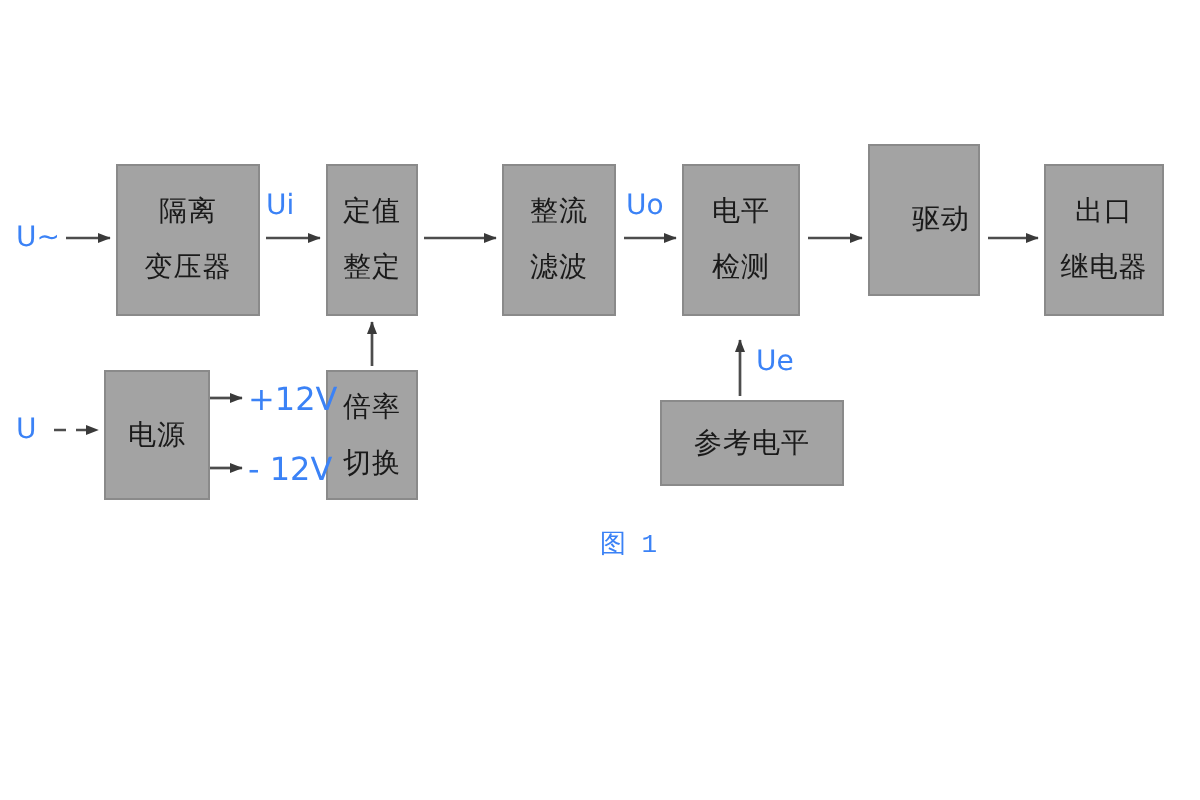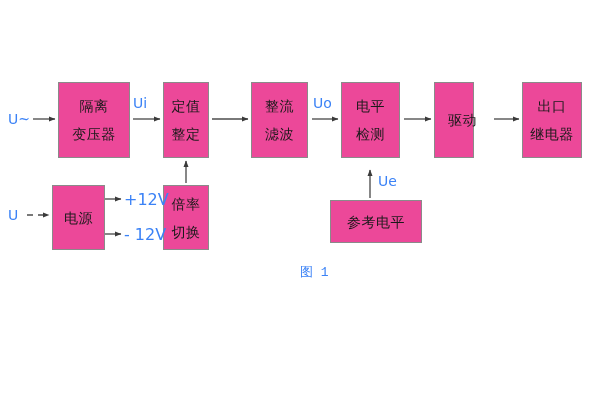--- a/index.html
+++ b/index.html
@@ -11,21 +11,21 @@
     overflow:hidden;
     color:#1a1a1a;
   }
   #canvas{position:absolute;left:0;top:0;width:600px;height:400px;}
 
   
   .box{
     position:absolute;
     box-sizing:border-box;
     border:1.3px solid #8a8a8a;
-    background:#ec4899;
+    background:#a3a3a3;
     display:flex;
     flex-direction:column;
     align-items:center;
     justify-content:center;
     font-family:"DejaVu Sans","Liberation Sans",sans-serif;
     font-size:14px;
     line-height:1.0;
     color:#1a1a1a;
     letter-spacing:0.5px;
   }
@@ -68,21 +68,21 @@
   <div class="box" style="left:341px;top:82px;width:59px;height:76px;">
     <span class="ln">电平</span>
     <span class="ln">检测</span>
   </div>
 
   <div class="box" style="left:251px;top:82px;width:57px;height:76px;">
     <span class="ln">整流</span>
     <span class="ln">滤波</span>
   </div>
 
-  <div class="box single" style="left:434px;top:82px;width:40px;height:76px;padding-left:17px;">
+  <div class="box single" style="left:434px;top:72px;width:56px;height:76px;padding-left:17px;">
     <span class="ln">驱动</span>
   </div>
 
   <div class="box" style="left:522px;top:82px;width:60px;height:76px;">
     <span class="ln">出口</span>
     <span class="ln">继电器</span>
   </div>
 
   <div class="box single" style="left:52px;top:185px;width:53px;height:65px;">
     <span class="ln">电源</span>

